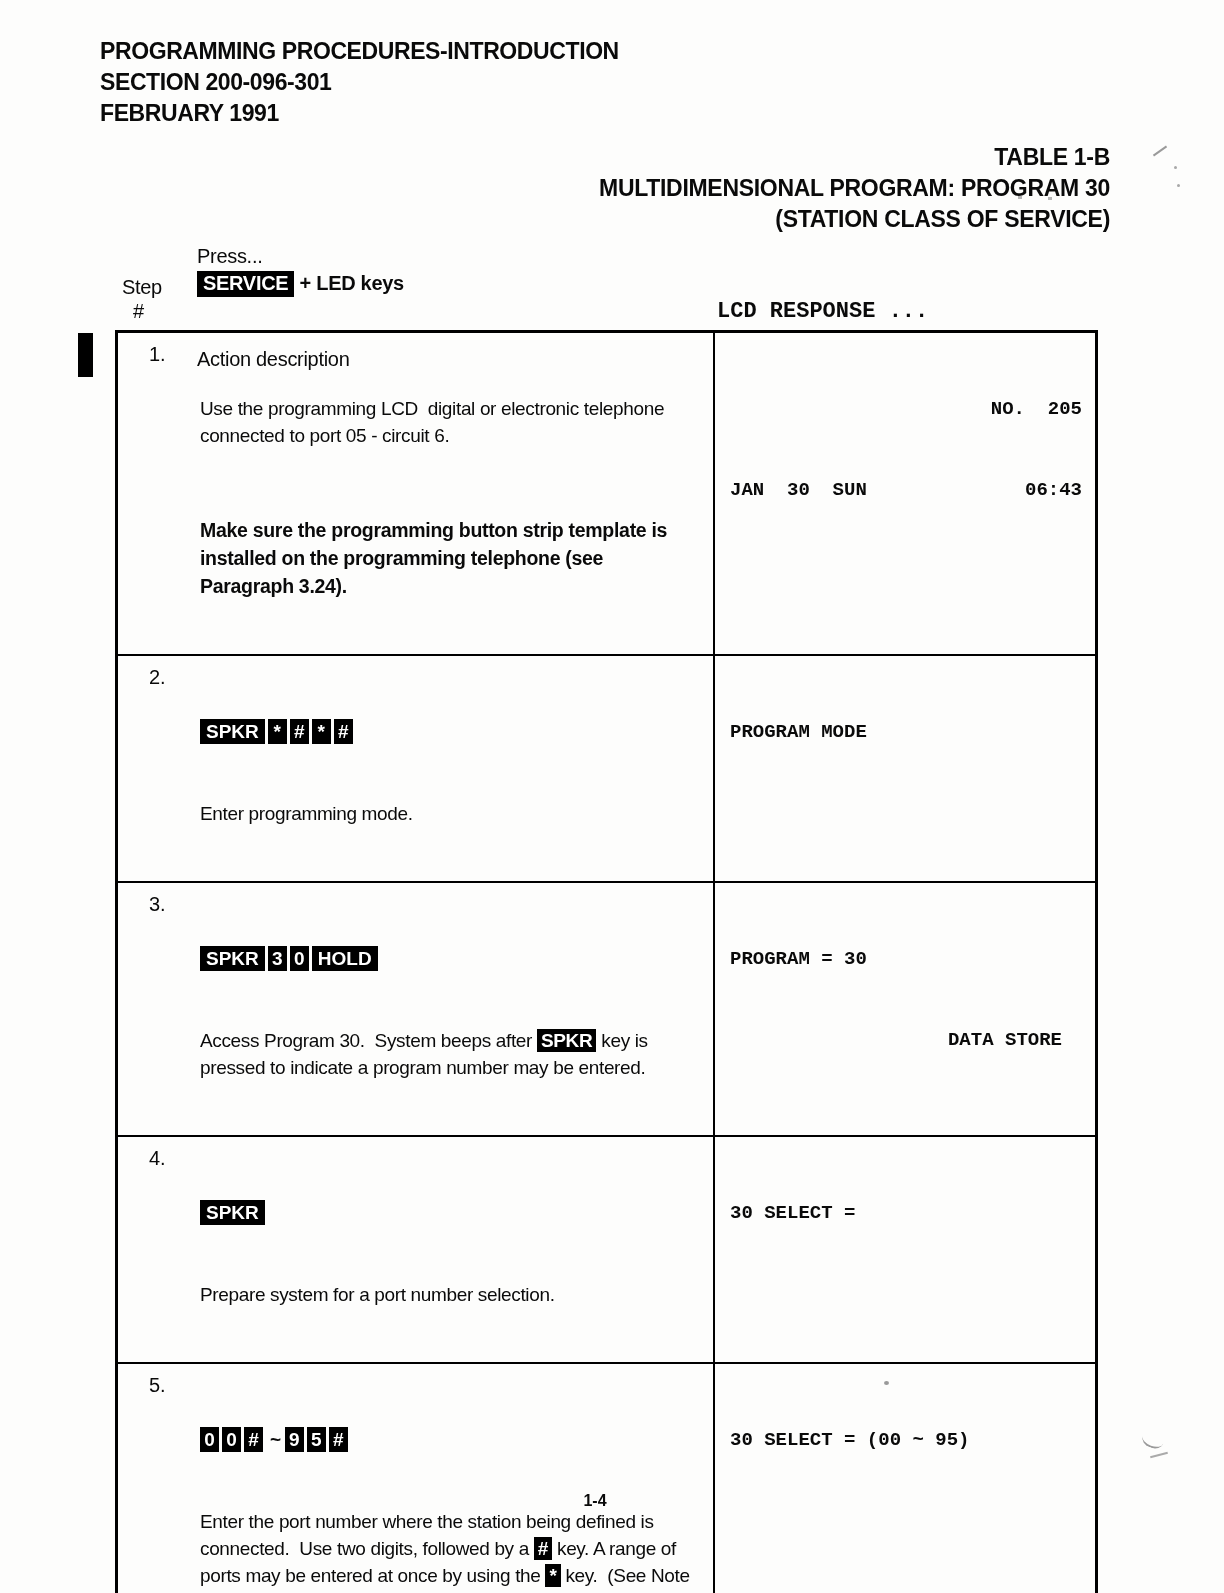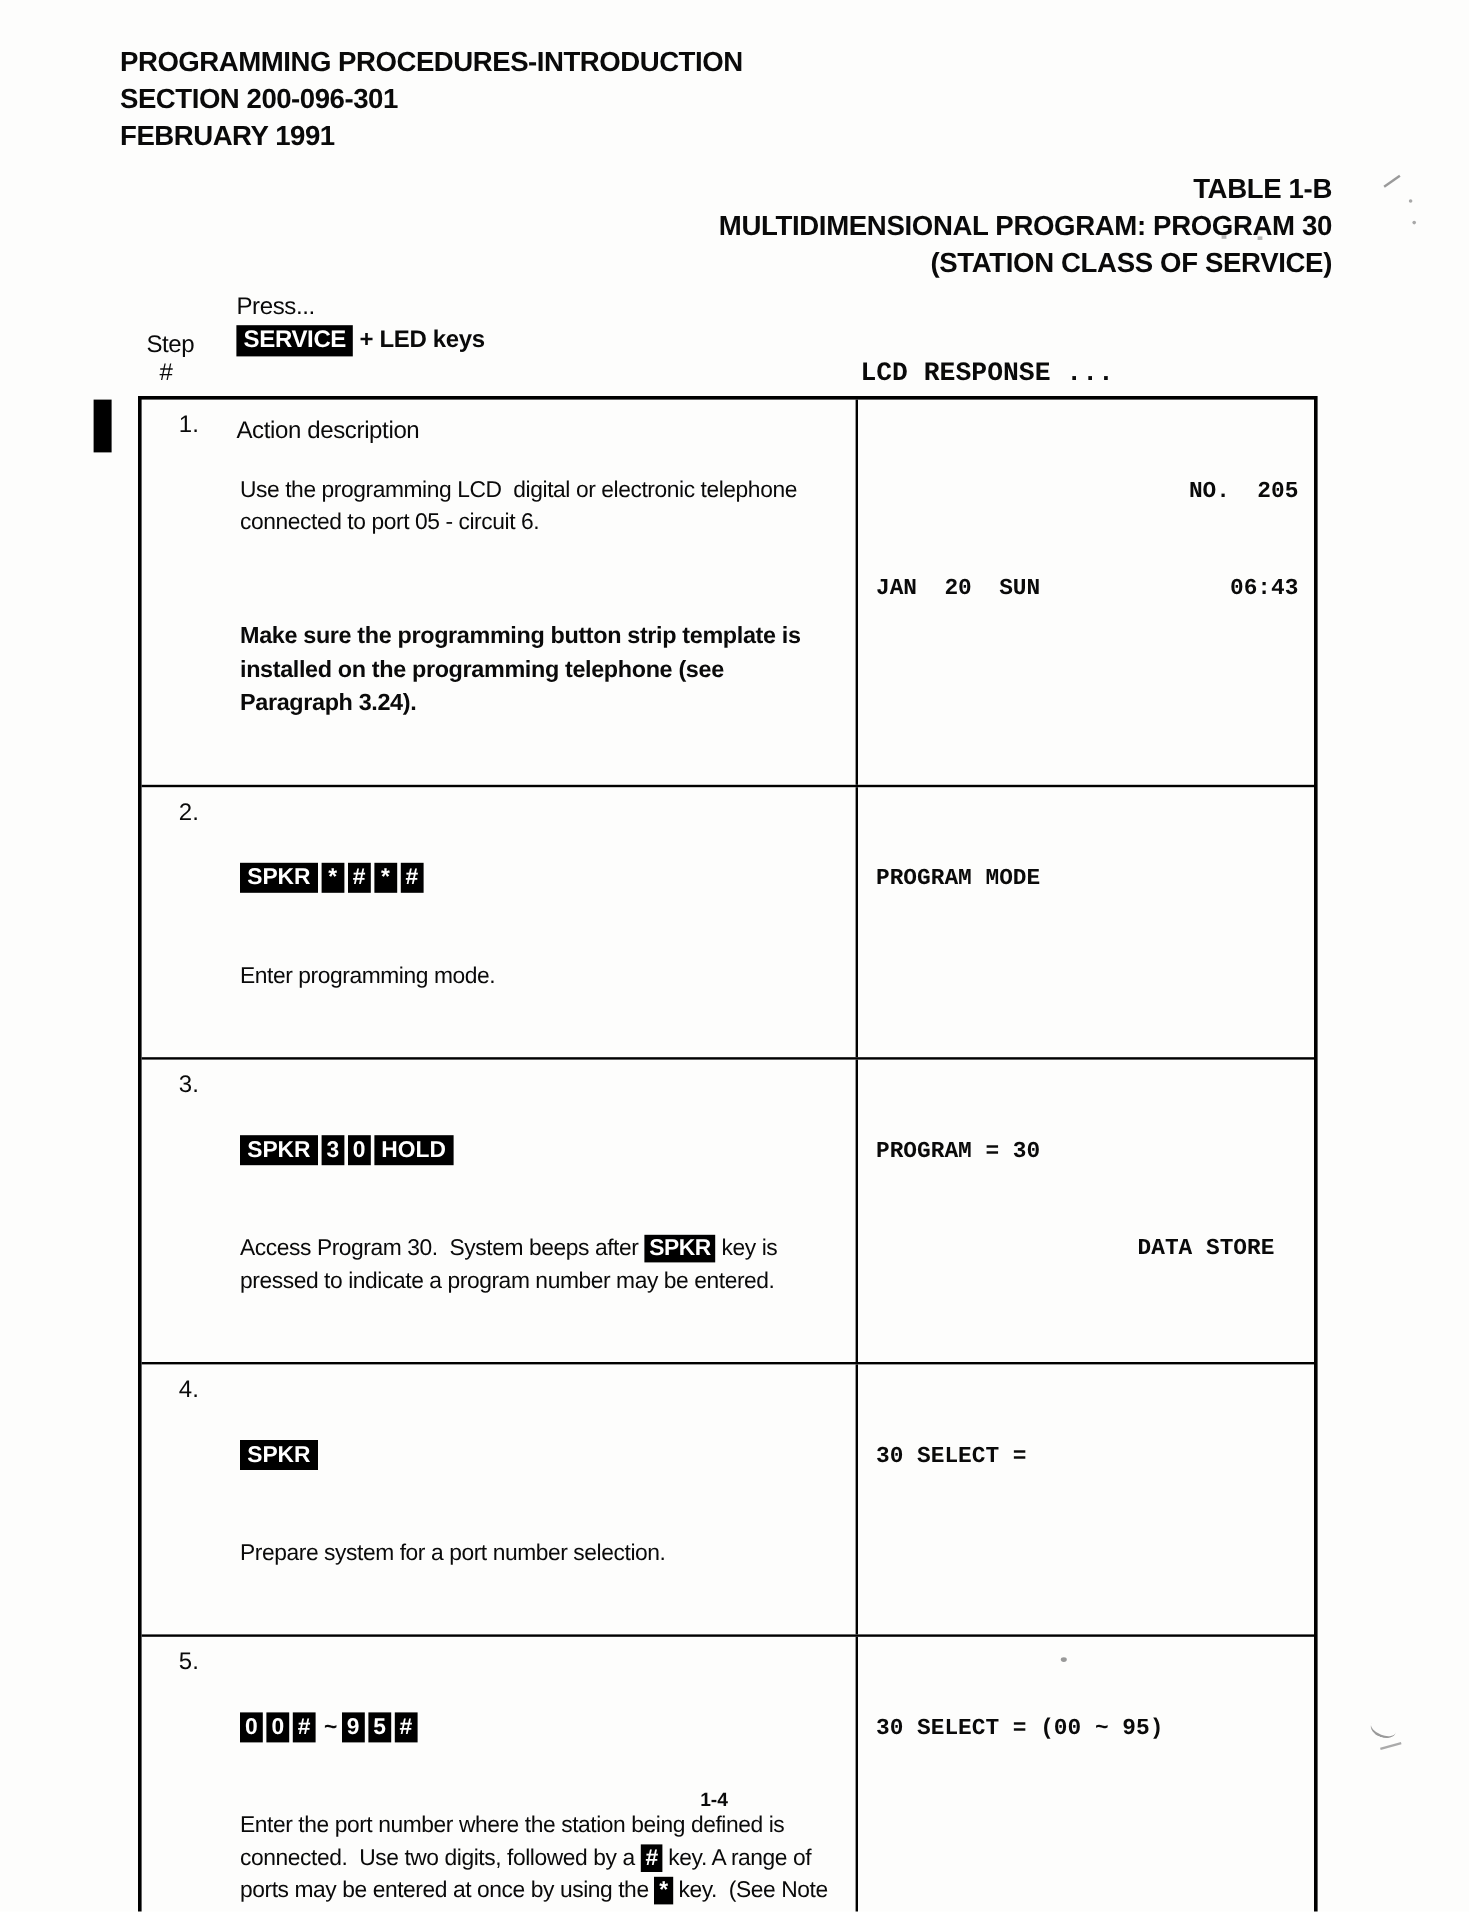--- a/index.html
+++ b/index.html
@@ -108,21 +108,21 @@
     <div class="row first r1">
       <div class="c-action">
         <div class="num">1.</div>
         <div class="body">
           <p>Use the programming LCD  digital or electronic telephone connected to port 05 - circuit 6.</p>
           <p class="bold-p p-gap">Make sure the programming button strip template is installed on the programming telephone (see Paragraph 3.24).</p>
         </div>
       </div>
       <div class="c-lcd">
         <div class="lcd-line"><span></span><span>NO.  205</span></div>
-        <div class="lcd-line"><span>JAN  20  SUN</span><span>06:43</span></div>
+        <div class="lcd-line"><span>JAN  30  SUN</span><span>06:43</span></div>
       </div>
     </div>
 
     <div class="row r2">
       <div class="c-action">
         <div class="num">2.</div>
         <div class="body">
           <div class="keyrow">
             <span class="key">SPKR</span><span class="key narrow">*</span><span class="key narrow">#</span><span class="key narrow">*</span><span class="key narrow">#</span>
           </div>

